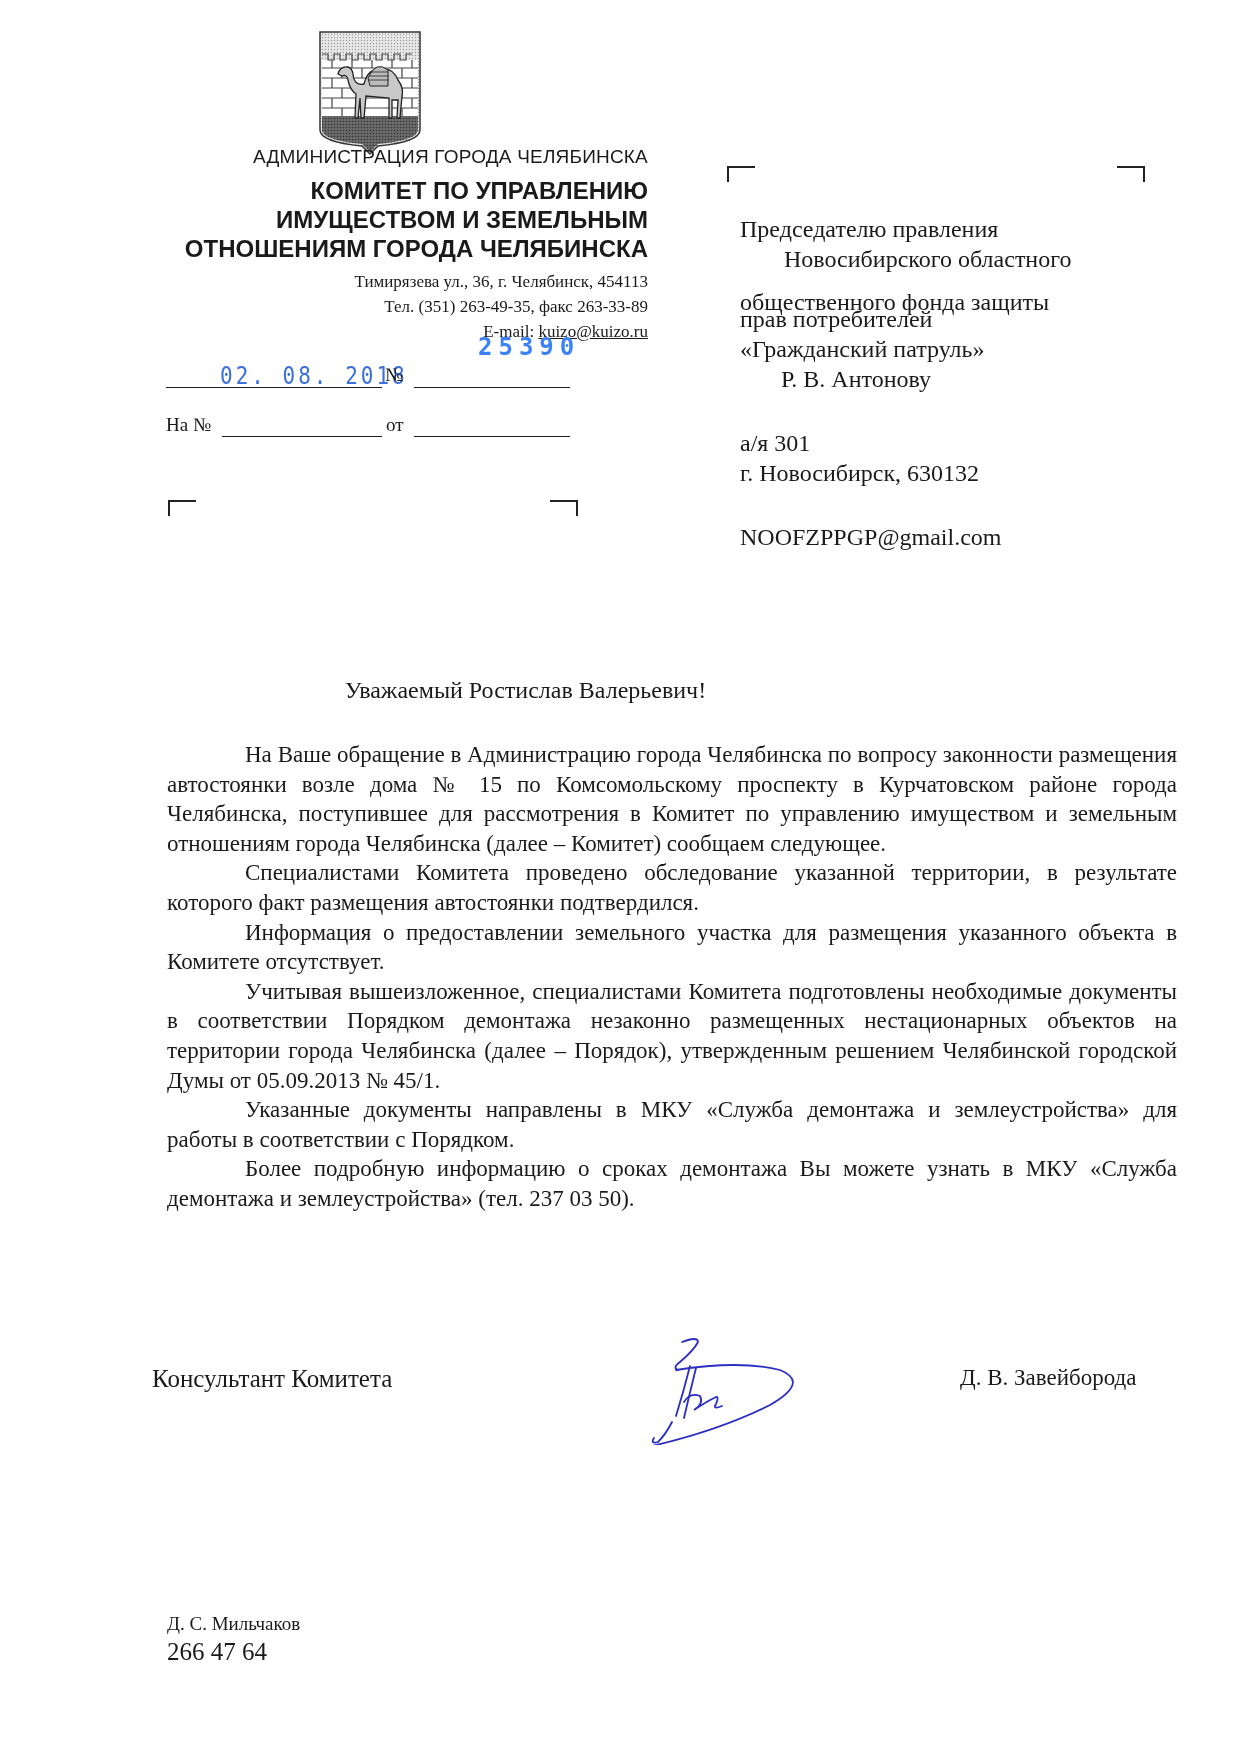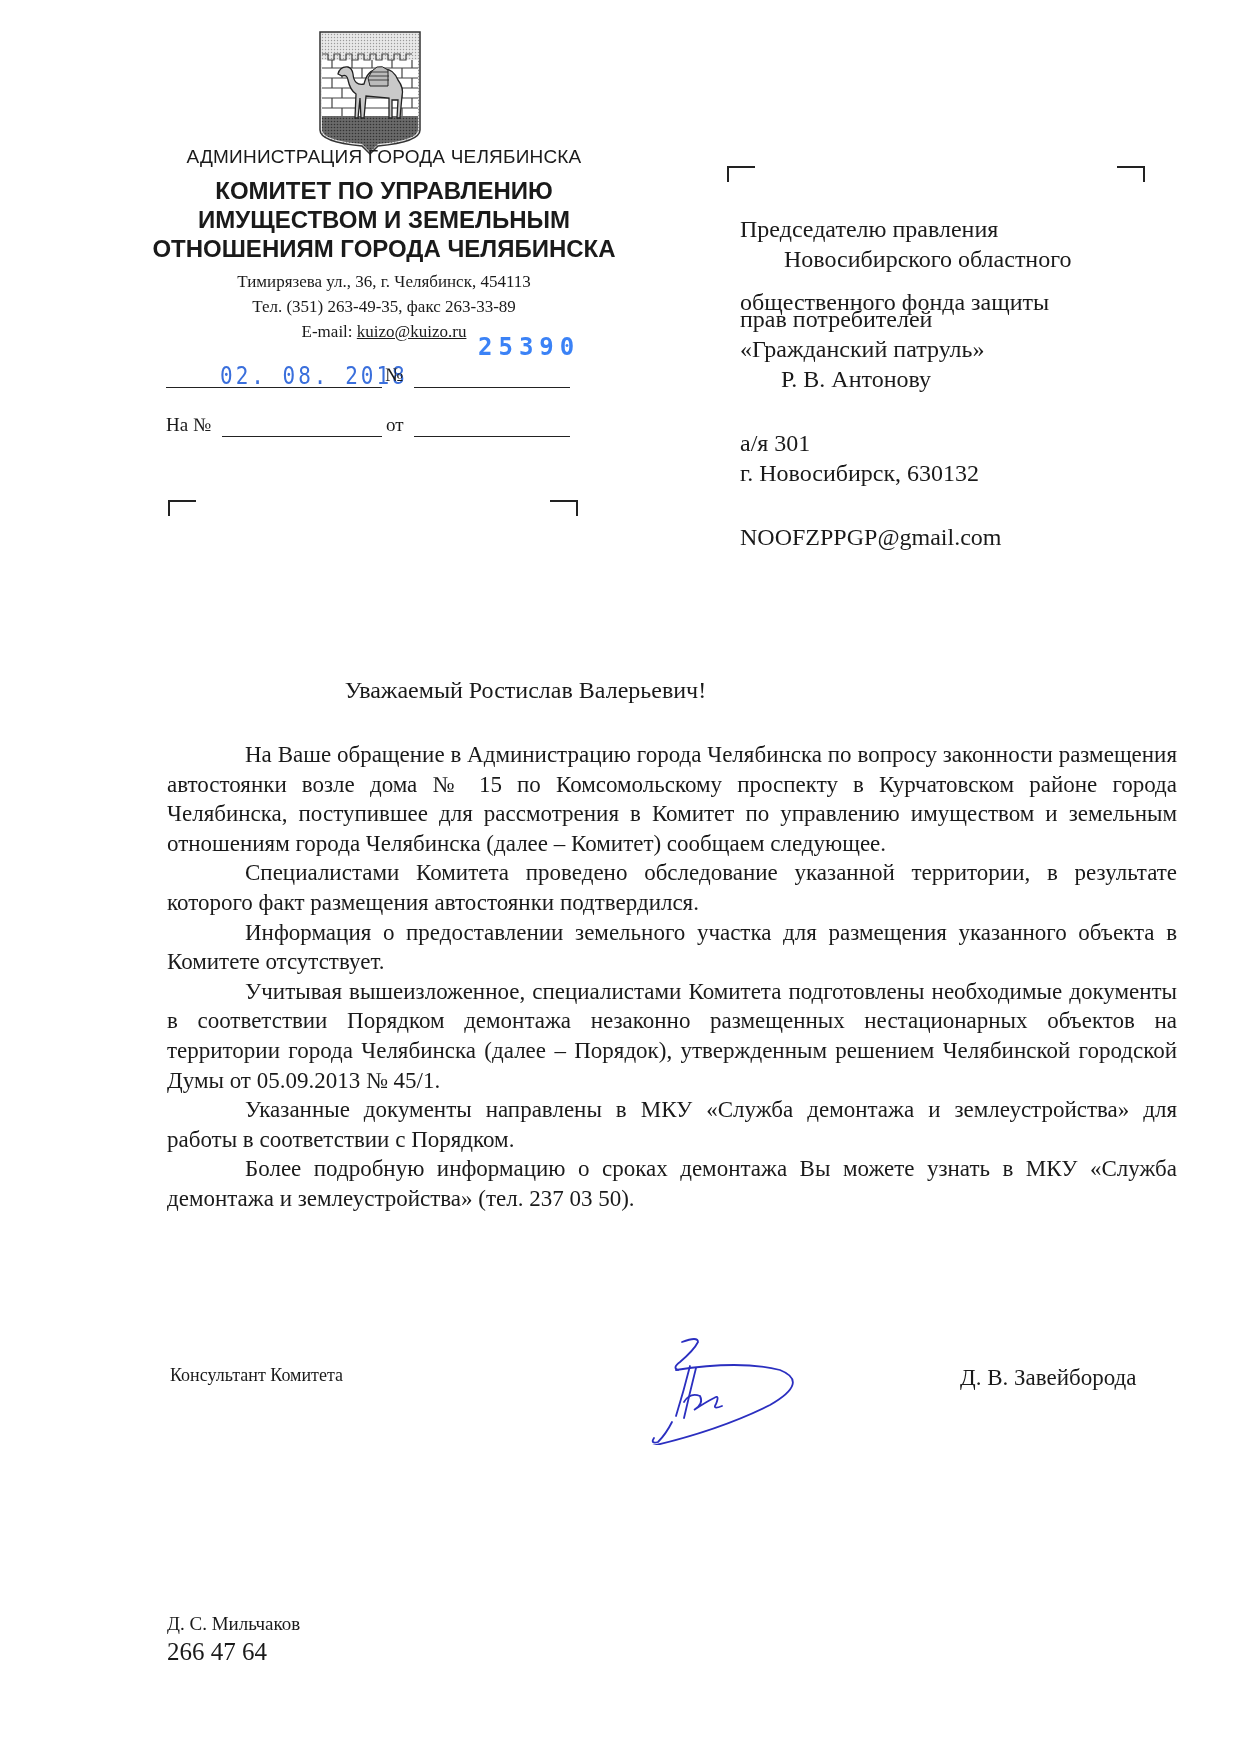--- a/index.html
+++ b/index.html
@@ -3,21 +3,21 @@
 <meta charset="utf-8">
 <style>
   html, body { margin: 0; padding: 0; background: #ffffff; }
   body {
     width: 1247px; height: 1760px; position: relative; overflow: hidden;
     font-family: "Liberation Serif", "DejaVu Serif", serif; color: #1a1a1a;
   }
   .abs { position: absolute; }
   
   #emblem { left: 318px; top: 30px; width: 104px; height: 126px; }
-  .hdr-center { position: absolute; left: 120px; width: 528px; text-align: center; }
+  .hdr-center { position: absolute; left: 120px; width: 528px; text-align: right; }
   #admin-title { top: 146px; font-family: "Liberation Sans", sans-serif; font-size: 19px; letter-spacing: 0.2px; }
   .committee { font-family: "Liberation Sans", sans-serif; font-weight: bold; font-size: 24px; line-height: 29px; }
   #committee-1 { top: 176px; }
   #committee-2 { top: 205px; }
   #committee-3 { top: 234px; }
   .addr { font-size: 17px; line-height: 25px; }
   #addr-line { top: 269px; }
   #phone-line { top: 294px; }
   #email-line { top: 319px; }
   #email-link { text-decoration: underline; color: #1a1a1a; }
@@ -33,21 +33,21 @@
   .corner { position: absolute; width: 26px; height: 14px; }
   .corner.tl { border-top: 2px solid #222; border-left: 2px solid #222; }
   .corner.tr { border-top: 2px solid #222; border-right: 2px solid #222; }
   
   .recip { position: absolute; left: 740px; font-size: 24px; line-height: 30px; }
   
   #salutation { left: 0; width: 991px; text-align: center; top: 677px; font-size: 24px; padding-left: 60px; box-sizing: border-box; }
   #body { left: 167px; top: 740px; width: 1010px; font-size: 23px; line-height: 29.6px; text-align: justify; }
   #body p { margin: 0; text-indent: 78px; }
   
-  #sign-position { left: 170px; top: 1365px; font-size: 18px; }
+  #sign-position { left: 152px; top: 1365px; font-size: 25px; }
   #signer-name { left: 960px; top: 1365px; font-size: 23px; }
   #signature { left: 620px; top: 1330px; width: 210px; height: 115px; }
   
   #executor-name { left: 167px; top: 1613px; font-size: 19px; }
   #executor-phone { left: 167px; top: 1638px; font-size: 25px; }
 </style>
 </head>
 <body>
 
 <div id="emblem" class="abs">

